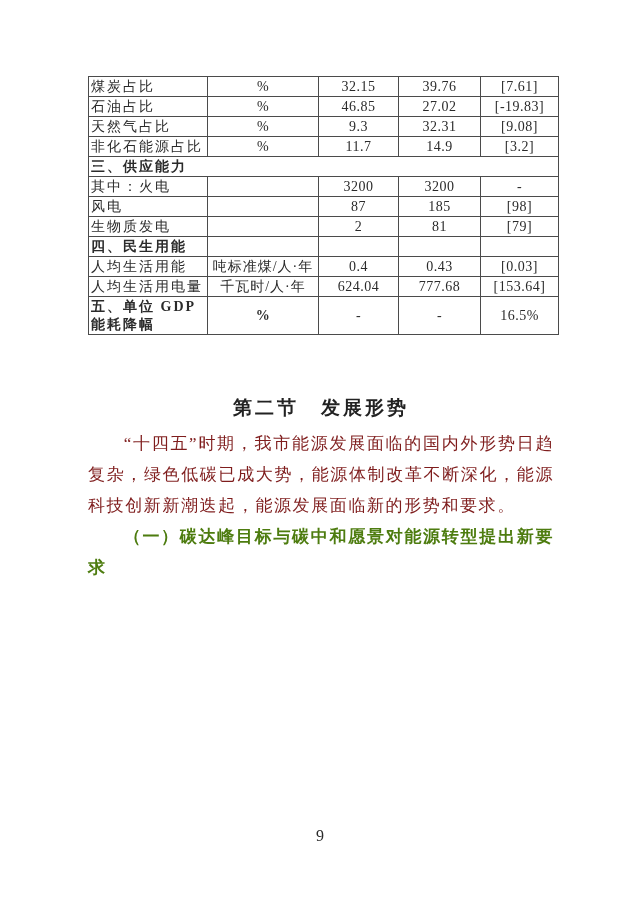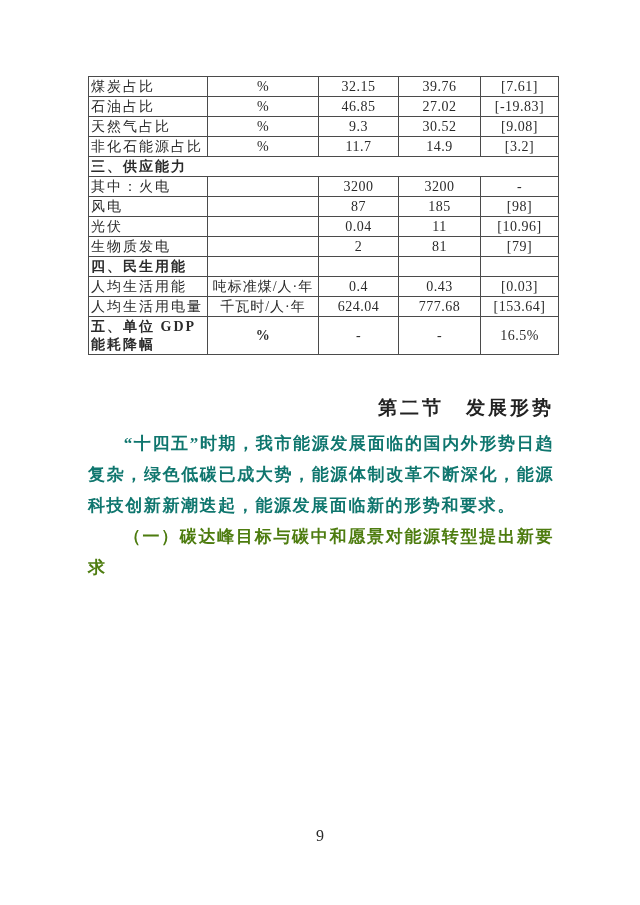--- a/index.html
+++ b/index.html
@@ -51,38 +51,37 @@
   td.indent { padding-left: 46px; }
   tr.tall td { height: 37px; line-height: 18px; }
   tr.tall td.c-name { white-space: normal; overflow: visible; }
 
   
   .heading {
     position: absolute;
     left: 88px;
     top: 396px;
     width: 466px;
-    text-align: right;
+    text-align: center;
     font-size: 19px;
     font-weight: bold;
     letter-spacing: 3px;
     line-height: 24px;
     color: #222222;
   }
   .para {
     position: absolute;
     left: 88px;
     width: 466px;
     font-size: 17px;
     line-height: 31px;
     letter-spacing: 1.6px;
     text-align: justify;
     text-indent: 2.1em;
-    color: #0f766e;
-    font-weight: bold;
+    color: #7f1d1d;
   }
   .para-1 { top: 428px; }
   .subheading { top: 521px; font-weight: bold; color: #4d7c0f; }
   .para-2 { top: 583px; }
   .page-number {
     position: absolute;
     left: 0;
     top: 827px;
     width: 640px;
     text-align: center;
@@ -117,21 +116,21 @@
             <td class="c-name">石油占比</td>
             <td class="c-val">%</td>
             <td class="c-val">46.85</td>
             <td class="c-val">27.02</td>
             <td class="c-val">[-19.83]</td>
           </tr>
           <tr>
             <td class="c-name">天然气占比</td>
             <td class="c-val">%</td>
             <td class="c-val">9.3</td>
-            <td class="c-val">30.52</td>
+            <td class="c-val">32.31</td>
             <td class="c-val">[9.08]</td>
           </tr>
           <tr>
             <td class="c-name">非化石能源占比</td>
             <td class="c-val">%</td>
             <td class="c-val">11.7</td>
             <td class="c-val">14.9</td>
             <td class="c-val">[3.2]</td>
           </tr>
           <tr>
@@ -143,27 +142,20 @@
             <td class="c-val">3200</td>
             <td class="c-val">3200</td>
             <td class="c-val">-</td>
           </tr>
           <tr>
             <td class="c-name indent">风电</td>
             <td class="c-val"></td>
             <td class="c-val">87</td>
             <td class="c-val">185</td>
             <td class="c-val">[98]</td>
-          </tr>
-          <tr>
-            <td class="c-name indent">光伏</td>
-            <td class="c-val"></td>
-            <td class="c-val">0.04</td>
-            <td class="c-val">11</td>
-            <td class="c-val">[10.96]</td>
           </tr>
           <tr>
             <td class="c-name indent">生物质发电</td>
             <td class="c-val"></td>
             <td class="c-val">2</td>
             <td class="c-val">81</td>
             <td class="c-val">[79]</td>
           </tr>
           <tr>
             <td class="c-name bold">四、民生用能</td>

